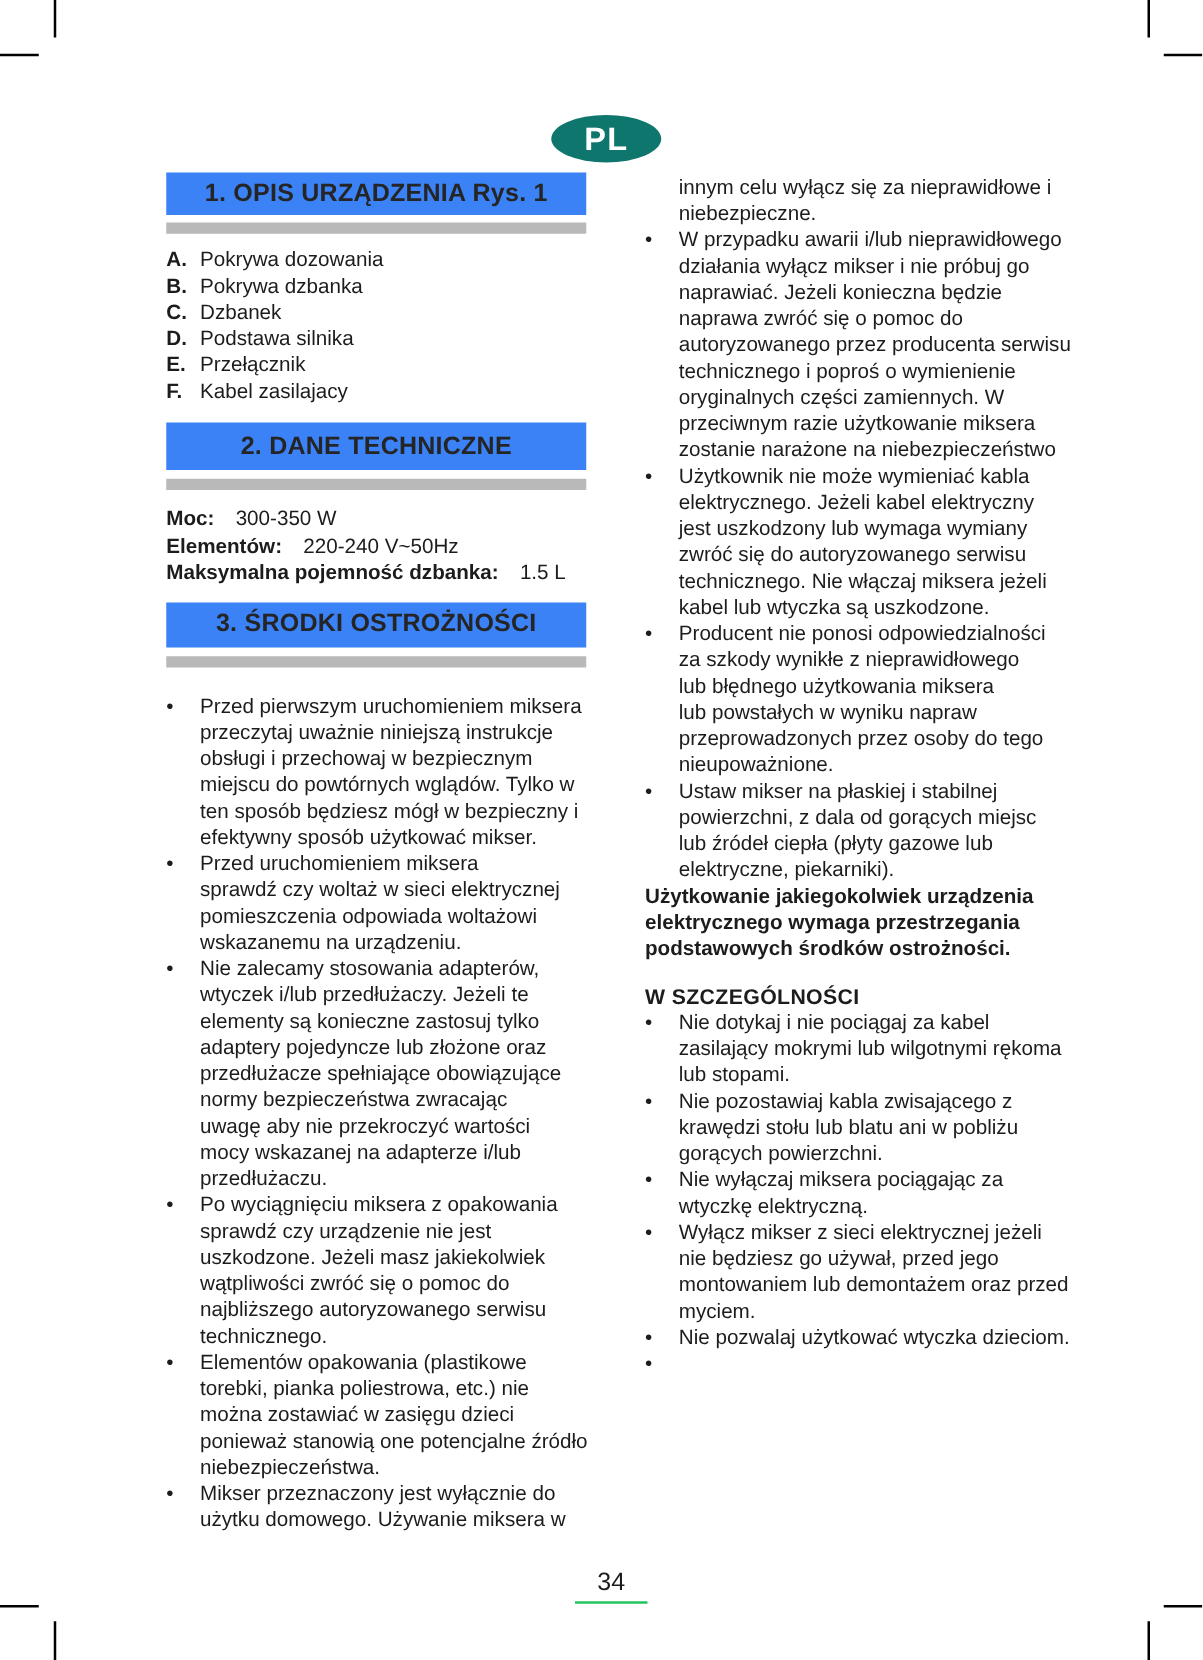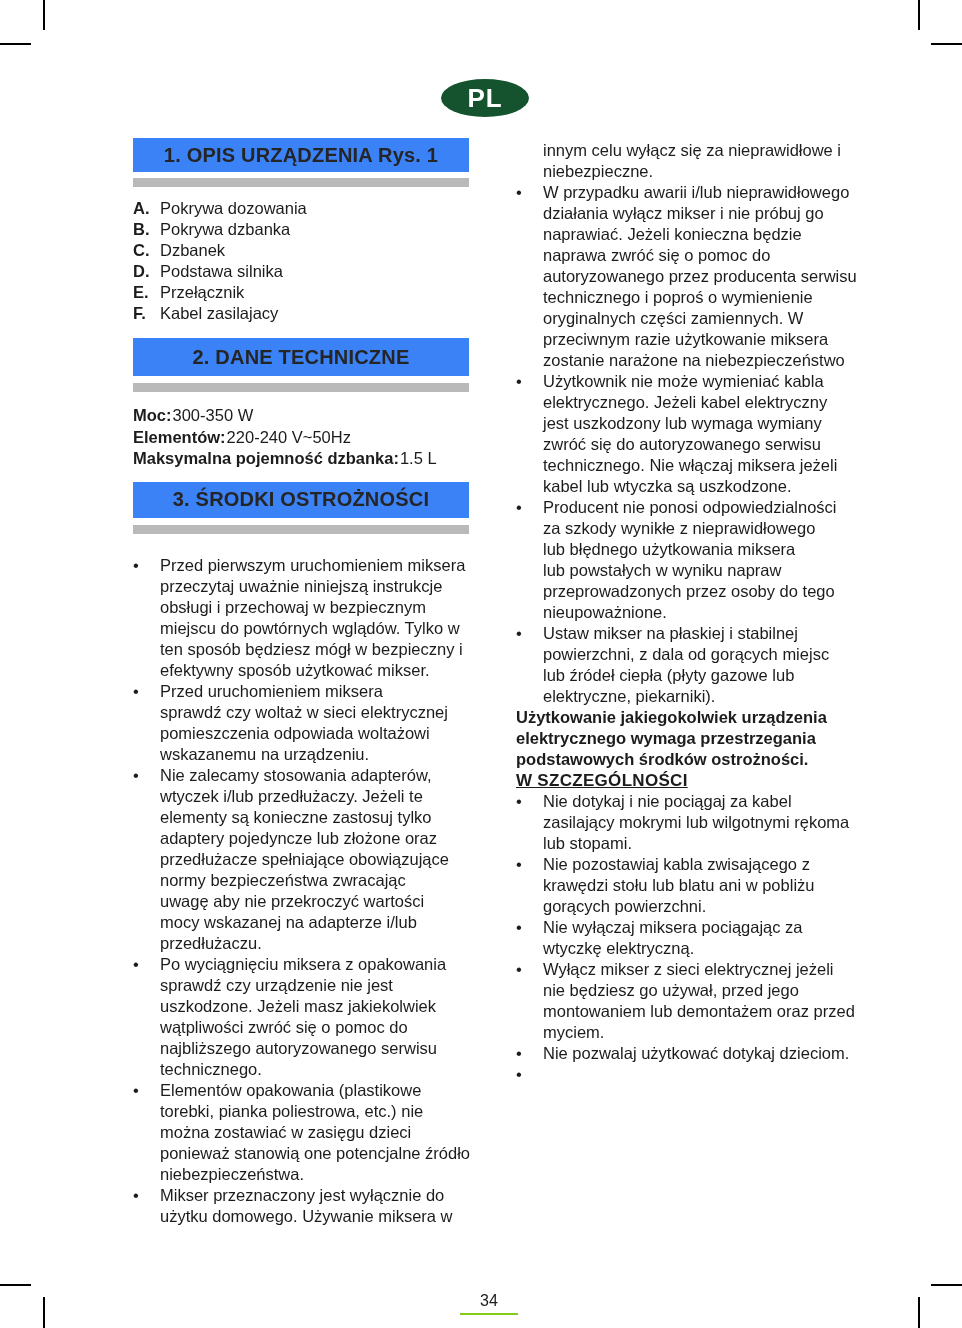--- a/index.html
+++ b/index.html
@@ -3,22 +3,22 @@
 <meta charset="utf-8">
 <style>
   html,body { margin:0; padding:0; background:#ffffff; }
   .page {
     position:relative; width:962px; height:1328px; background:#ffffff;
     font-family:"Liberation Sans", sans-serif; color:#1c1c1c; overflow:hidden;
   }
   .mark { position:absolute; background:#000; }
 
   .badge {
-    position:absolute; left:441px; top:79px; width:88px; height:38px;
-    background:#14532d; border-radius:50%;
+    position:absolute; left:441px; top:92px; width:88px; height:38px;
+    background:#0f766e; border-radius:50%;
     color:#ffffff; font-weight:bold; font-size:26px; letter-spacing:1px;
     display:flex; align-items:center; justify-content:center;
   }
 
   .col { position:absolute; }
   .col-left  { left:133px; top:138px; width:336px; }
   .col-right { left:516px; top:140px; width:346px; }
 
   .sec-bar {
     background:#3b82f6; height:34px;
@@ -29,38 +29,38 @@
   .sec-bar.h3 { margin-top:12px; height:36px; }
   .thin-bar { background:#b9b9b9; height:9px; margin-top:6px; }
   .thin-bar.tb2 { margin-top:7px; }
 
   .parts { margin-top:11px; font-size:16.5px; line-height:21px; }
   .part-row { display:flex; }
   .part-letter { width:27px; flex:none; font-weight:bold; }
 
   .specs { margin-top:13px; font-size:16.5px; line-height:21.5px; }
   .spec-label { font-weight:bold; }
-  .spec-value { margin-left:1px; }
+  .spec-value { margin-left:17px; }
 
   .bullets { font-size:16.5px; line-height:21px; }
   .bullets.first { margin-top:21px; }
   .bullet { display:flex; }
   .dot { width:27px; flex:none; }
   .btext { white-space:pre; }
 
   .cont { margin-left:27px; white-space:pre; font-size:16.5px; line-height:21px; }
   .notice { font-weight:bold; white-space:pre; font-size:16.5px; line-height:21px; }
   .subheading {
-    font-weight:bold; text-decoration:underline;
+    margin-top:17px; font-weight:bold; 
     font-size:17px; line-height:21px; letter-spacing:0.3px;
   }
 
   .footer {
-    position:absolute; left:460px; top:1292px; width:58px; text-align:center;
-    font-size:16px; padding-bottom:3px; border-bottom:2px solid #84cc16;
+    position:absolute; left:460px; top:1255px; width:58px; text-align:center;
+    font-size:20px; padding-bottom:3px; border-bottom:2px solid #22c55e;
   }
 </style>
 </head>
 <body>
 
 <div class="page">
 
   <div class="mark" style="left:43px; top:0; width:2px; height:30px;"></div>
   <div class="mark" style="left:0; top:43px; width:31px; height:2px;"></div>
   <div class="mark" style="left:918px; top:0; width:2px; height:30px;"></div>
@@ -255,21 +255,21 @@
       </div>
       <div class="bullet">
         <span class="dot">•</span>
         <span class="btext">Wyłącz mikser z sieci elektrycznej jeżeli
 nie będziesz go używał, przed jego
 montowaniem lub demontażem oraz przed
 myciem.</span>
       </div>
       <div class="bullet">
         <span class="dot">•</span>
-        <span class="btext">Nie pozwalaj użytkować dotykaj dzieciom.</span>
+        <span class="btext">Nie pozwalaj użytkować wtyczka dzieciom.</span>
       </div>
       <div class="bullet">
         <span class="dot">•</span>
       </div>
     </div>
   </div>
 
   <div class="footer">34</div>
 
 </div>

